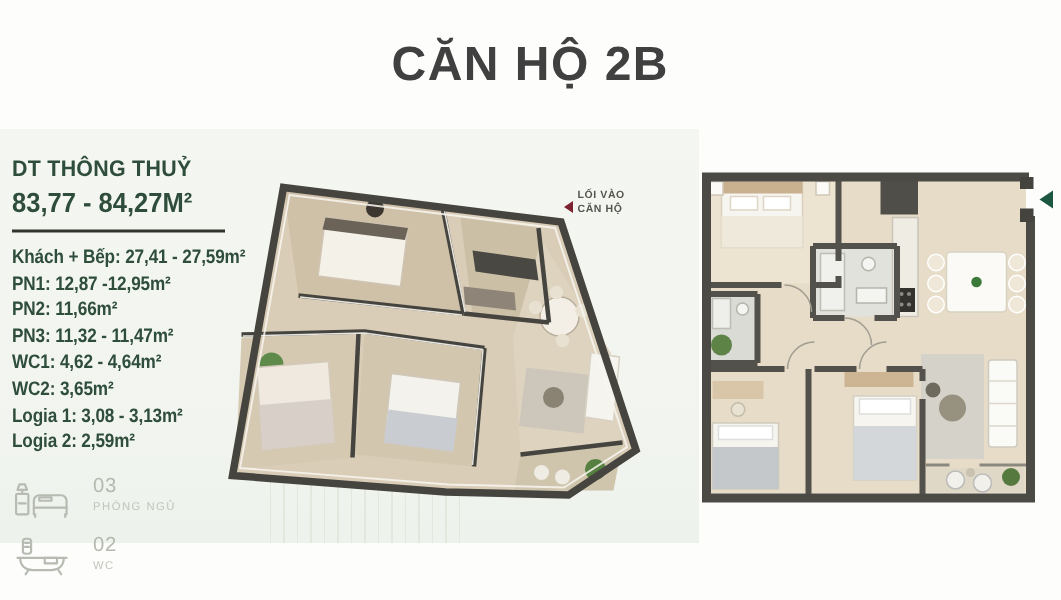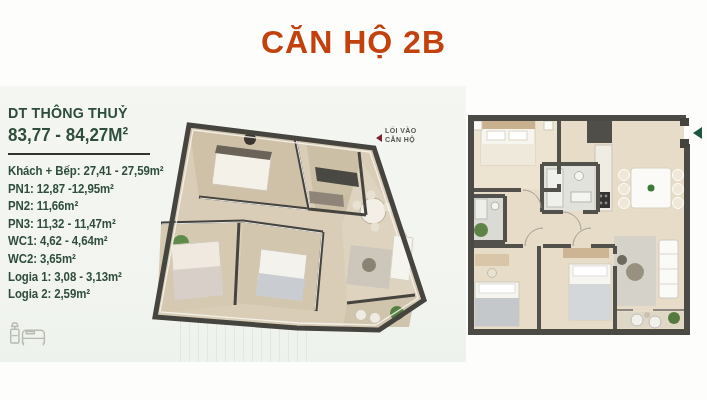--- a/index.html
+++ b/index.html
@@ -11,21 +11,21 @@
   .bg-panel{
     position:absolute;left:0;top:86px;width:466px;height:276px;
     background:linear-gradient(180deg,#f4f6f2 0%,#f1f4ef 70%,#eef2ec 100%);
   }
   .bg-stripes{
     position:absolute;left:180px;top:282px;width:130px;height:80px;
     background:repeating-linear-gradient(90deg,rgba(170,185,150,0.18) 0 1px,transparent 1px 9px);
   }
   .page-title{
     position:absolute;left:0;top:24px;width:707px;margin:0;
-    text-align:center;font-size:32px;font-weight:bold;color:#c2410c;
+    text-align:center;font-size:32px;font-weight:bold;color:#404040;
     letter-spacing:1px;
   }
   
   .sidebar{position:absolute;left:8px;top:104px;width:170px;color:#2f4d3b;}
   .sb-heading{
     font-size:15px;font-weight:bold;letter-spacing:.2px;margin:0;
     transform:scaleX(.95);transform-origin:left;white-space:nowrap;
   }
   .sb-area{
     font-size:18.5px;font-weight:bold;margin:3px 0 0 0;
@@ -91,20 +91,40 @@
         <svg viewBox="0 0 44 30">
           <path d="M4,9 h7 l-1.5,-4 h-4 z"></path>
             <path d="M7.5,9 v3"></path>
           <rect x="3" y="12" width="9" height="15" rx="1"></rect>
             <path d="M5,19 h5"></path>
           <path d="M16,27 v-10 a4,4 0 0 1 4,-4 h16 a4,4 0 0 1 4,4 v10"></path>
           <path d="M16,22 h24"></path>
             <path d="M20,17 h9 v-2.5 h-9 z"></path>
           <path d="M17,27 v2 M39,27 v2"></path>
         </svg>
+      </span>
+      <span>
+        <div class="stat-count">03</div>
+        <div class="stat-label">PHÒNG NGỦ</div>
+      </span>
+    </div>
+    <div class="stat-row">
+      <span class="stat-icon">
+        <svg viewBox="0 0 44 30">
+          <rect x="8" y="2" width="6" height="11" rx="2"></rect>
+            <path d="M9.5,5 h3 M9.5,8 h3"></path>
+          <path d="M4,16 h36"></path>
+          <path d="M6,16 c0,6 4,9 9,9 h14 c5,0 9,-3 9,-9"></path>
+          <path d="M12,25 l-2,3 M34,25 l2,3"></path>
+          <path d="M24,16 h9 v4 h-9 z"></path>
+        </svg>
+      </span>
+      <span>
+        <div class="stat-count">02</div>
+        <div class="stat-label">WC</div>
       </span>
     </div>
   </div>
 </div>
 
 <div class="plan3d">
   <svg viewBox="0 0 292 222">
 
     <polygon points="42,10 227,33 277,185 232,215 150,213 8,202" fill="#d9cdb8"></polygon>
 

